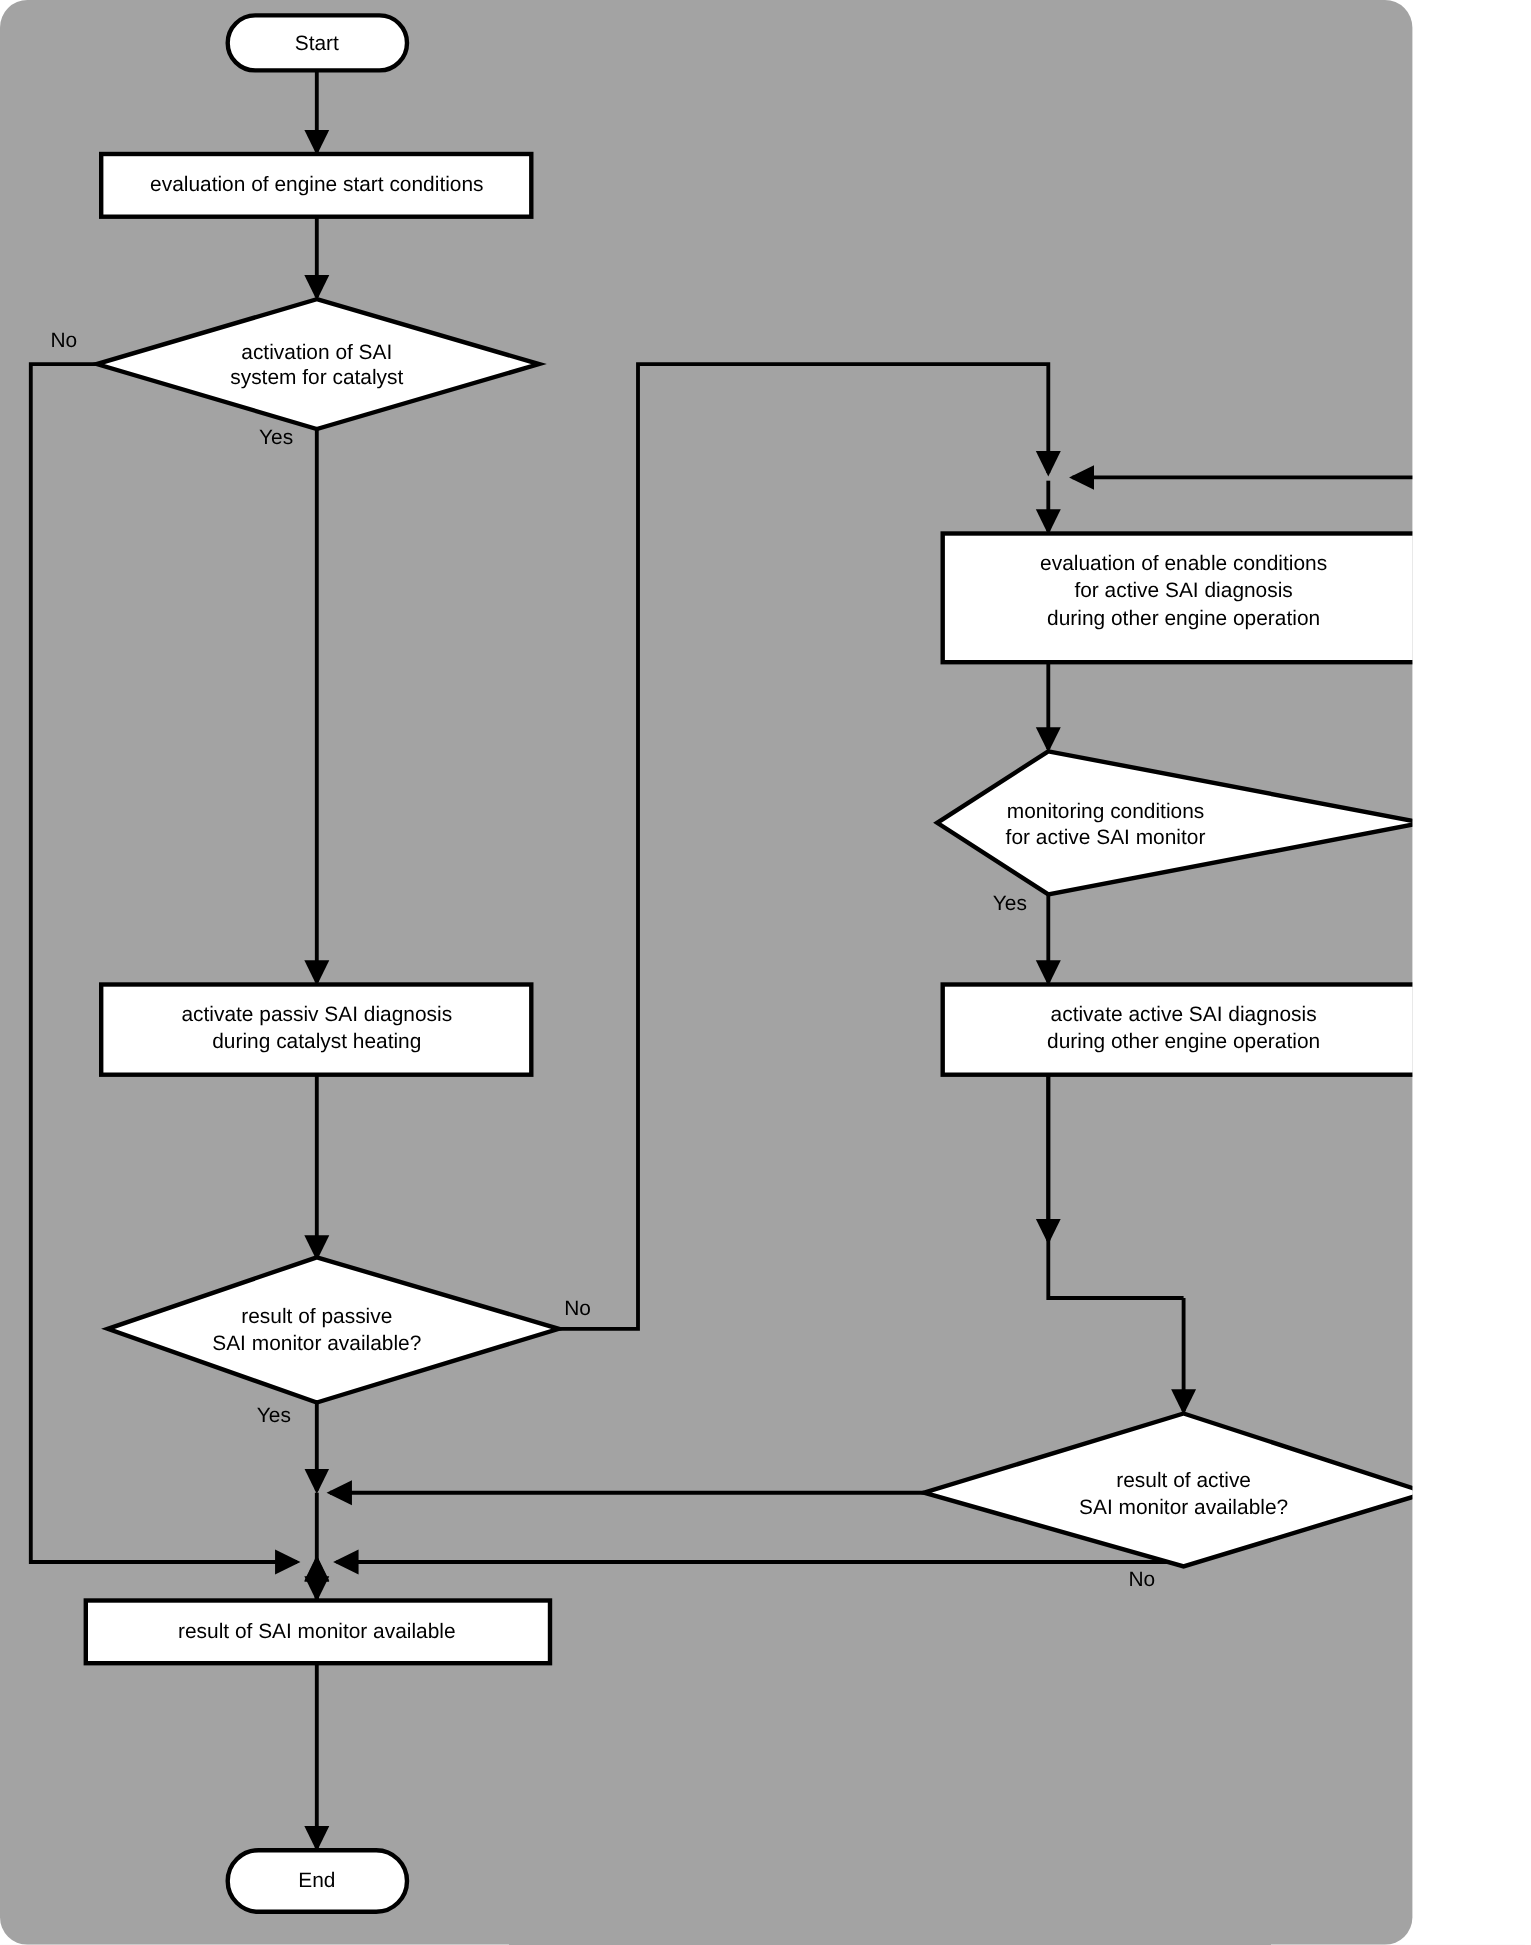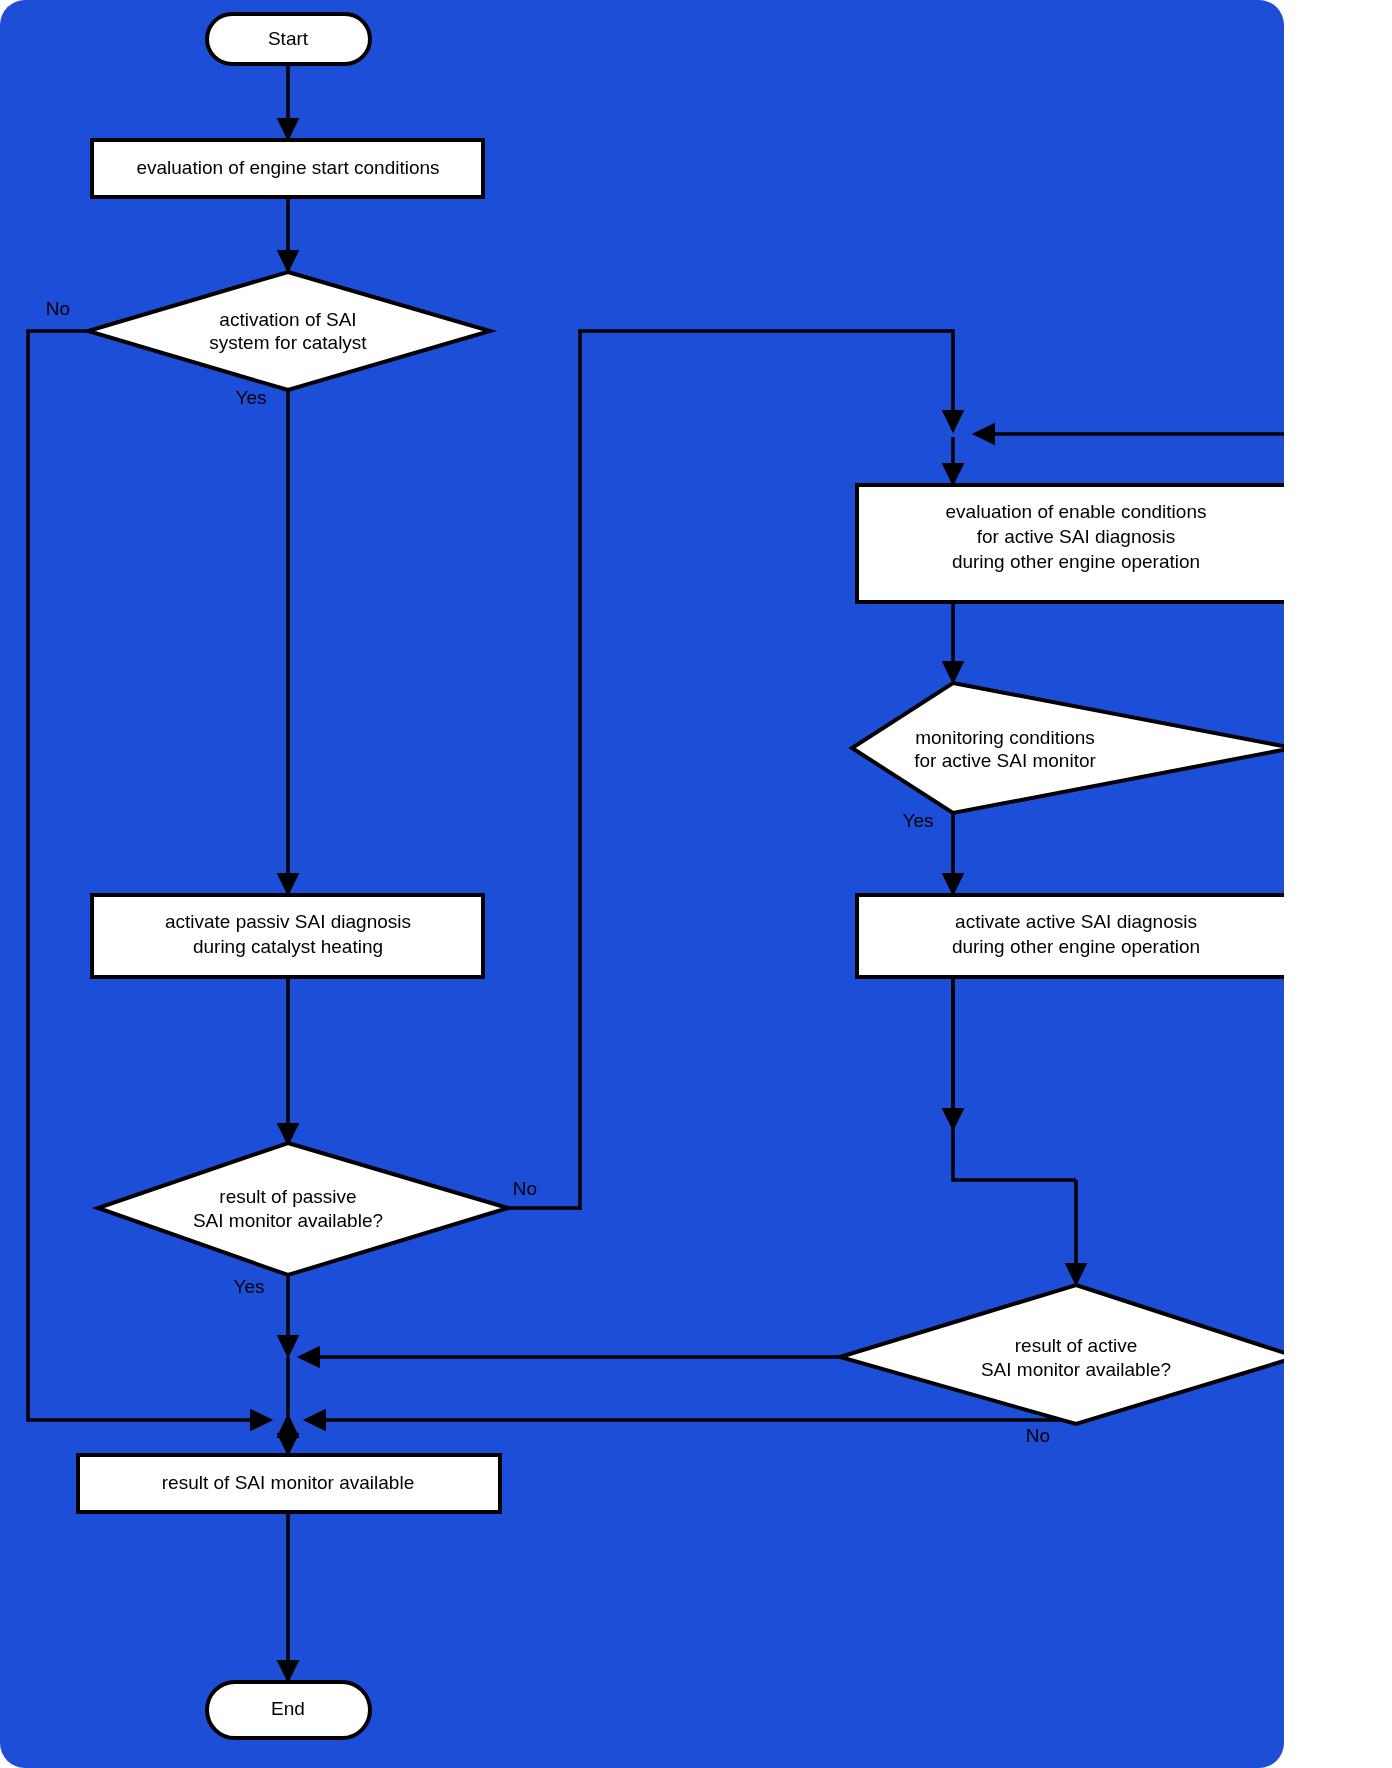--- a/index.html
+++ b/index.html
@@ -1,17 +1,17 @@
 <!DOCTYPE html>
 <html><head>
 <meta charset="utf-8">
 <style>
   html,body{margin:0;padding:0;background:#ffffff;}
   body{width:1392px;height:1768px;font-family:"Liberation Sans",sans-serif;}
-  #sheet{position:relative;width:1284px;height:1768px;background:#1d4ed8;overflow:hidden;border-radius:25px;}
+  #sheet{position:relative;width:1284px;height:1768px;background:#a3a3a3;overflow:hidden;border-radius:25px;}
   svg{display:block;}
   .shape{fill:#ffffff;stroke:#000000;stroke-width:4;}
   .conn{fill:none;stroke:#000000;stroke-width:3.5;}
   .arrowhead{fill:#000000;stroke:none;}
   .nodetext{font-family:"Liberation Sans",sans-serif;font-size:19px;fill:#000;text-anchor:middle;dominant-baseline:middle;}
   .edgelabel{font-family:"Liberation Sans",sans-serif;font-size:19px;fill:#000;text-anchor:middle;dominant-baseline:middle;}
 </style>
 </head>
 <body>
 

